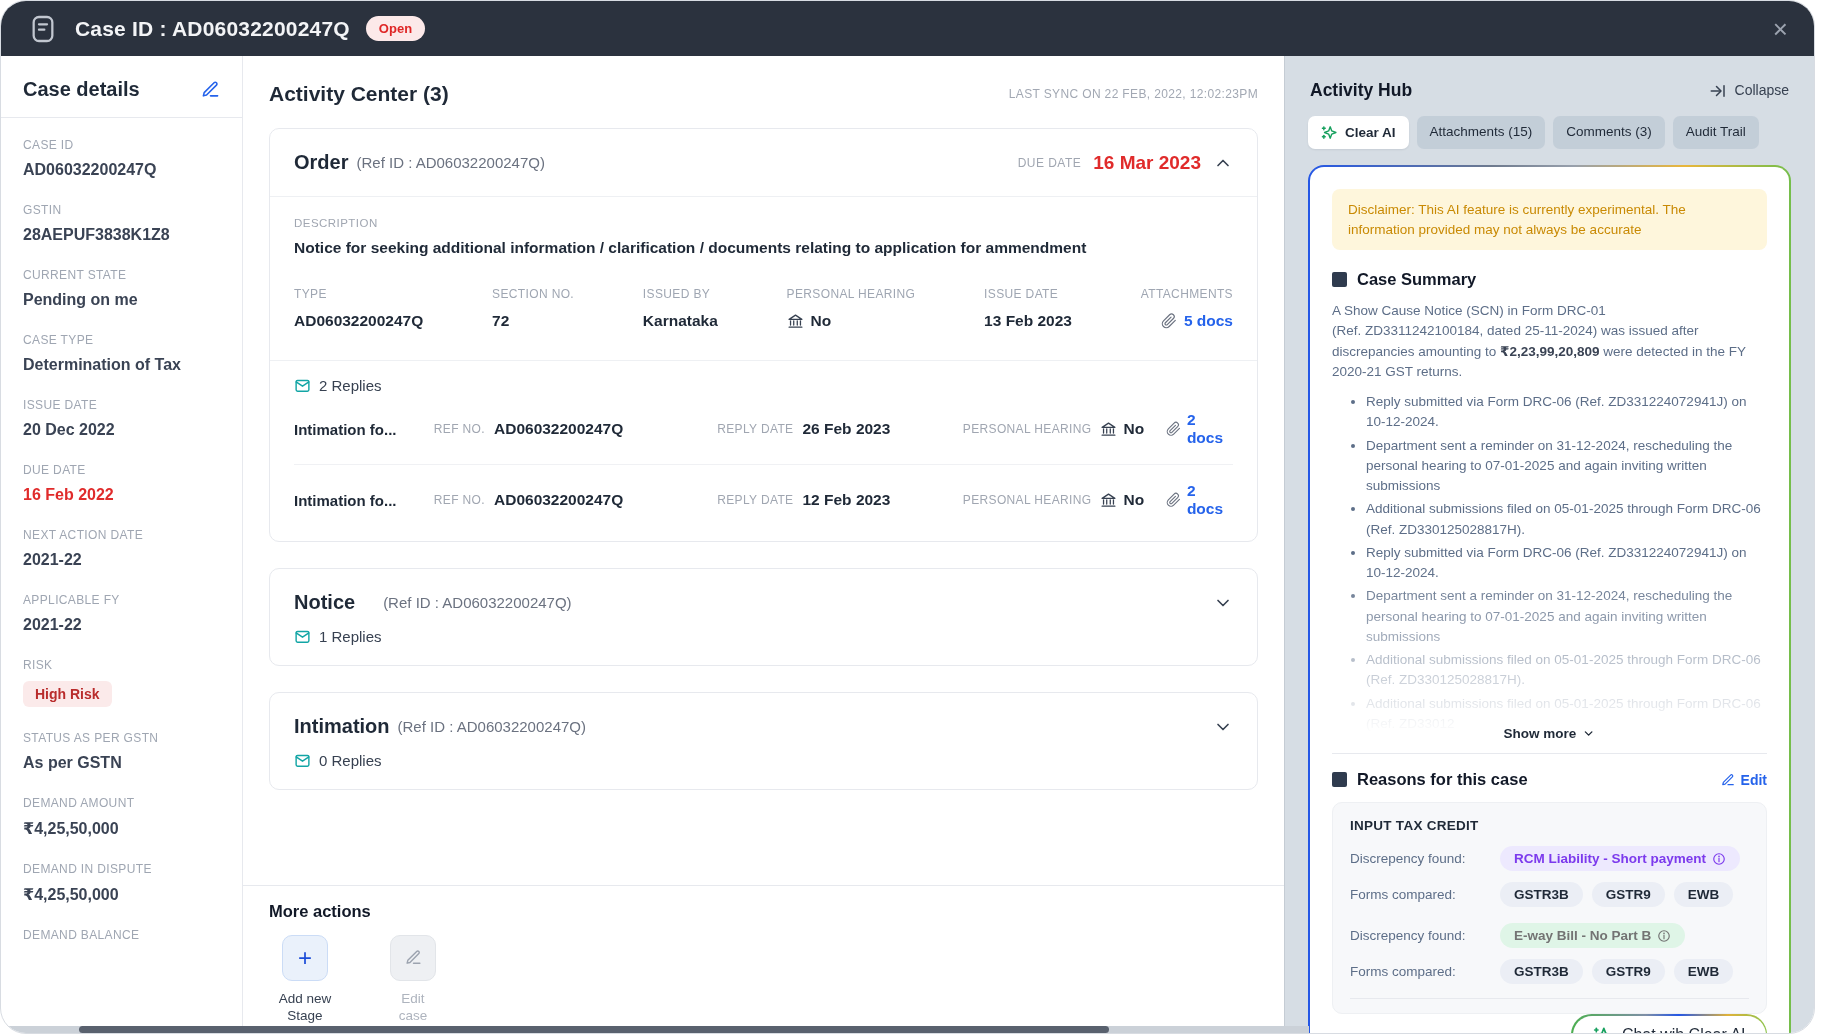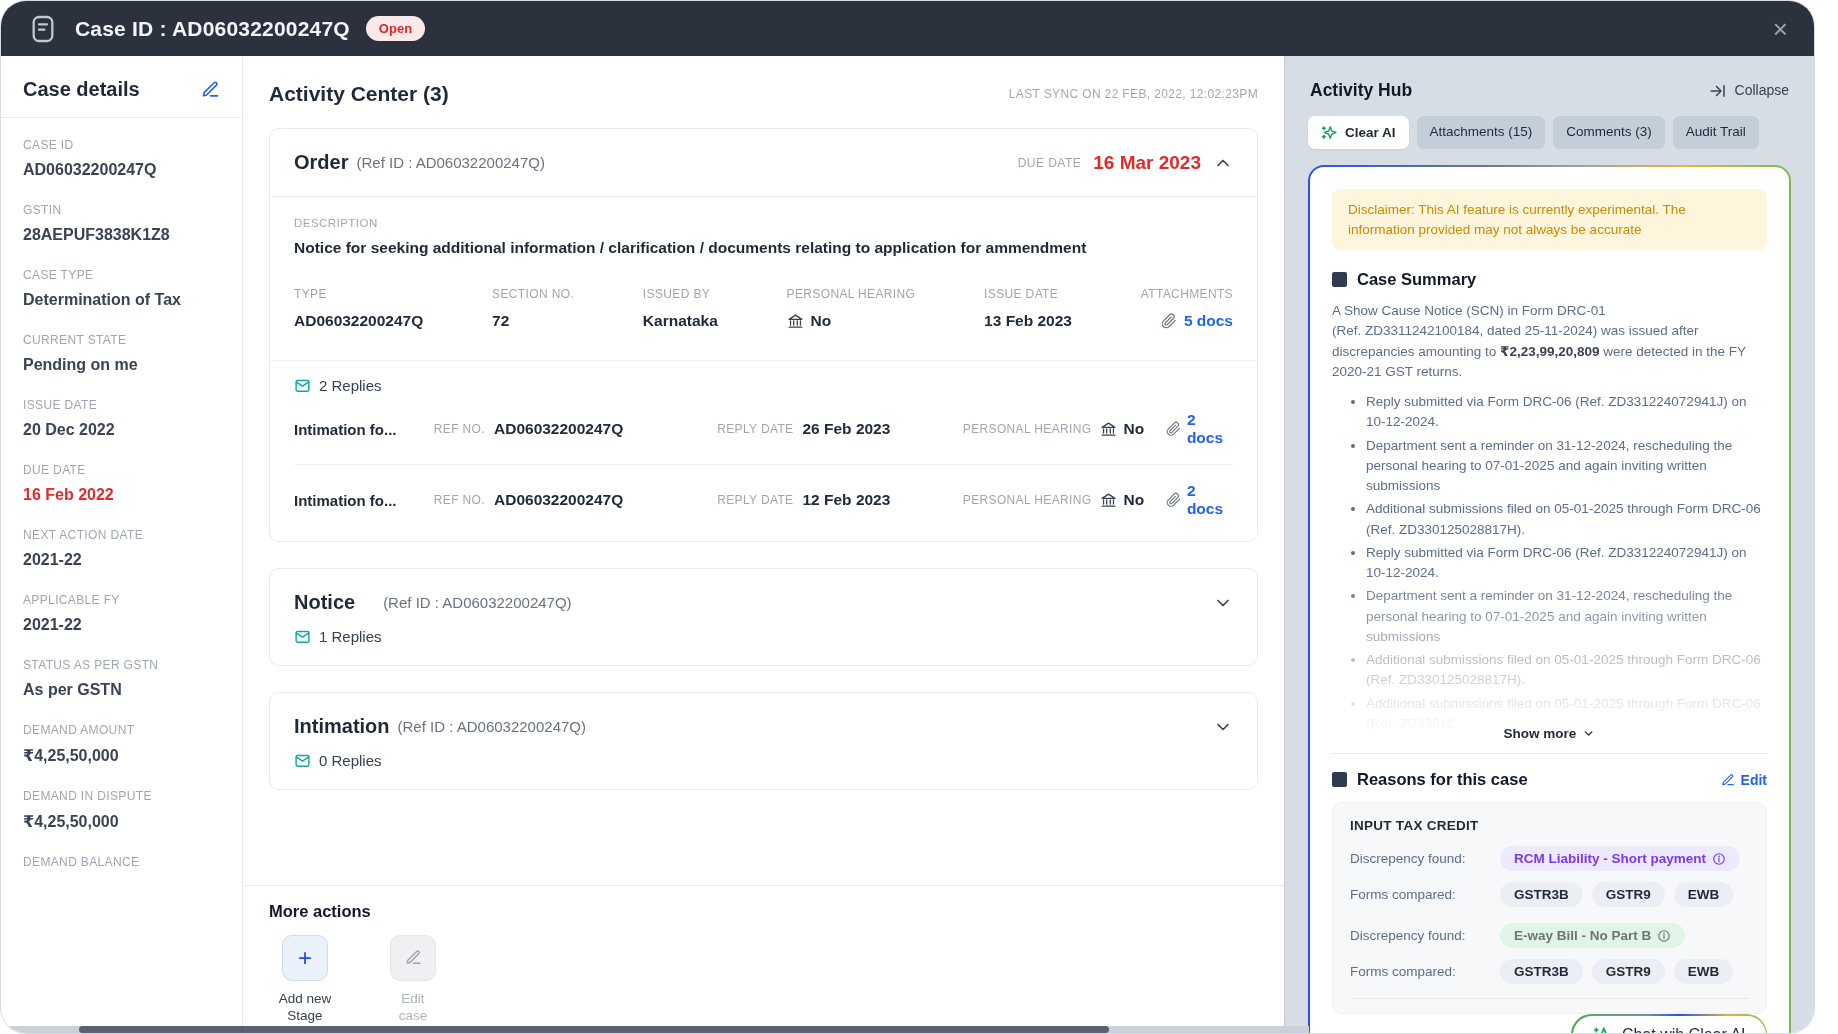--- a/index.html
+++ b/index.html
@@ -155,42 +155,46 @@
       <div class="sidebar-fields">
         <div class="field">
           <div class="field-label">CASE ID</div>
           <div class="field-value">AD06032200247Q</div>
         </div>
         <div class="field">
           <div class="field-label">GSTIN</div>
           <div class="field-value">28AEPUF3838K1Z8</div>
         </div>
         <div class="field">
+          <div class="field-label">CURRENT STATE</div>
+          <div class="field-value">Pending on me</div>
+        </div>
+        <div class="field">
           <div class="field-label">CASE TYPE</div>
           <div class="field-value">Determination of Tax</div>
         </div>
         <div class="field">
-          <div class="field-label">CURRENT STATE</div>
-          <div class="field-value">Pending on me</div>
-        </div>
-        <div class="field">
           <div class="field-label">ISSUE DATE</div>
           <div class="field-value">20 Dec 2022</div>
         </div>
         <div class="field">
           <div class="field-label">DUE DATE</div>
           <div class="field-value red">16 Feb 2022</div>
         </div>
         <div class="field">
           <div class="field-label">NEXT ACTION DATE</div>
           <div class="field-value">2021-22</div>
         </div>
         <div class="field">
           <div class="field-label">APPLICABLE FY</div>
           <div class="field-value">2021-22</div>
+        </div>
+        <div class="field">
+          <div class="field-label">RISK</div>
+          <div><span class="risk-badge">High Risk</span></div>
         </div>
         <div class="field">
           <div class="field-label">STATUS AS PER GSTN</div>
           <div class="field-value">As per GSTN</div>
         </div>
         <div class="field">
           <div class="field-label">DEMAND AMOUNT</div>
           <div class="field-value">₹4,25,50,000</div>
         </div>
         <div class="field">

